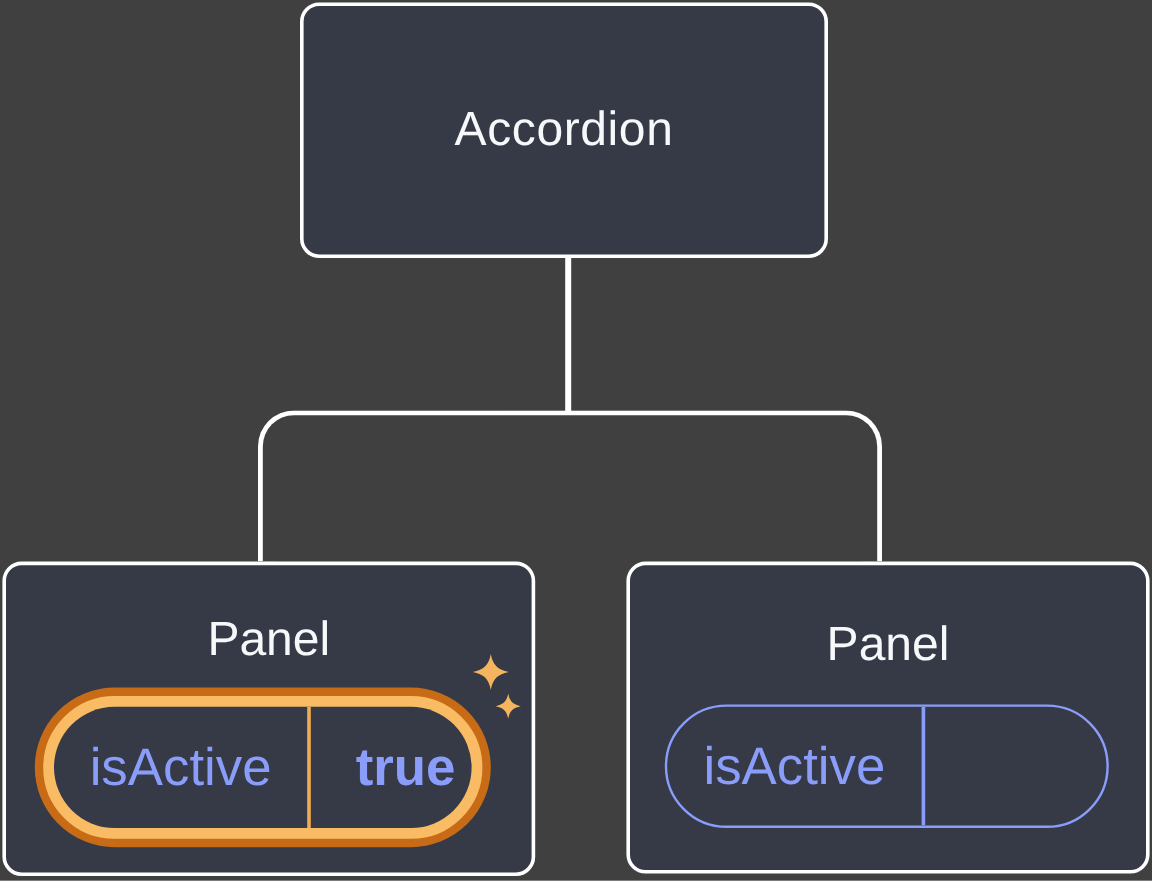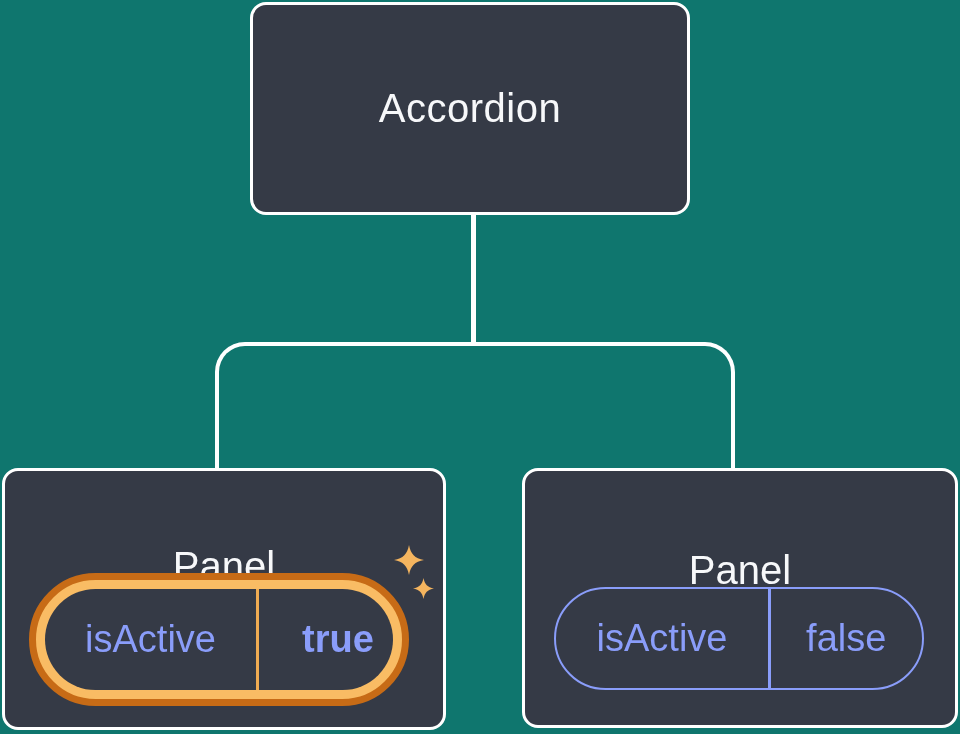--- a/index.html
+++ b/index.html
@@ -1,53 +1,53 @@
 <!DOCTYPE html>
 <html><head>
 <meta charset="utf-8">
 <style>
   html,body { margin:0; padding:0; }
   .stage {
     position:relative; width:960px; height:734px; overflow:hidden;
-    background:#0f766e;
+    background:#404040;
     font-family:"Liberation Sans", sans-serif;
   }
   .node {
     position:absolute; box-sizing:border-box;
     background:#353A46; border:3.5px solid #FFFFFF; border-radius:16px;
   }
   .accordion-node { left:250px; top:2px; width:440px; height:213px;
     display:flex; align-items:center; justify-content:center; }
   .node-label { color:#F7F8FA; font-size:40px; font-weight:500; letter-spacing:0.5px; }
 
   .stem { position:absolute; left:471px; top:213px; width:4.5px; height:131px; background:#FFFFFF; }
   .bracket {
     position:absolute; left:215px; top:342px; width:520px; height:126px; box-sizing:border-box;
     border:4.5px solid #FFFFFF; border-bottom:none; border-radius:30px 30px 0 0;
   }
 
   .panel-left  { left:2px;   top:468px; width:444px; height:262px; }
   .panel-right { left:522px; top:468px; width:436px; height:260px; }
   .panel-title { position:absolute; left:0; right:0; text-align:center;
-    color:#F7F8FA; font-size:40px; font-weight:500; line-height:1.2;margin-top:33px; }
+    color:#F7F8FA; font-size:40px; font-weight:500; line-height:1.2; }
   .panel-left  .panel-title { top:38px; }
   .panel-right .panel-title { top:42px; }
 
   
   .pill-active {
     position:absolute; left:24px; top:102px; width:380px; height:133px; box-sizing:border-box;
     background:#F9BC64; border:7px solid #C76B16; border-radius:67px;
     padding:9px; display:flex;
   }
   .pill-active-inner {
     flex:1; background:#353A46; border-radius:52px;
     display:flex; align-items:stretch; overflow:hidden;
   }
   .cell { display:flex; align-items:center; justify-content:center;
-    color:#8A9DFA; font-size:38px; }
+    color:#8A9DFA; font-size:44px; }
   .pill-active .cell-key { width:211px; }
   .pill-active .cell-val { flex:1; font-weight:700;padding-left:24px; }
   .divider-gold { width:3px; background:#F0AC52; }
 
   
   .pill-inactive {
     position:absolute; left:29px; top:116px; width:370px; height:103px; box-sizing:border-box;
     border:2.5px solid #8A9DFA; border-radius:52px;
     display:flex; align-items:stretch; overflow:hidden;
   }
@@ -81,21 +81,20 @@
         <div class="cell cell-val">true</div>
       </div>
     </div>
   </div>
 
   <div class="node panel-right">
     <div class="panel-title">Panel</div>
     <div class="pill-inactive">
       <div class="cell cell-key">isActive</div>
       <div class="divider-purple"></div>
-      <div class="cell cell-val">false</div>
     </div>
   </div>
 
   <div class="sparkle sparkle-large">
     <svg viewBox="0 0 100 100" aria-hidden="true">
       <path fill="#F5B55F" d="M50 0C56 31 69 44 100 50C69 56 56 69 50 100C44 69 31 56 0 50C31 44 44 31 50 0Z"></path>
     </svg>
   </div>
   <div class="sparkle sparkle-small">
     <svg viewBox="0 0 100 100" aria-hidden="true">

